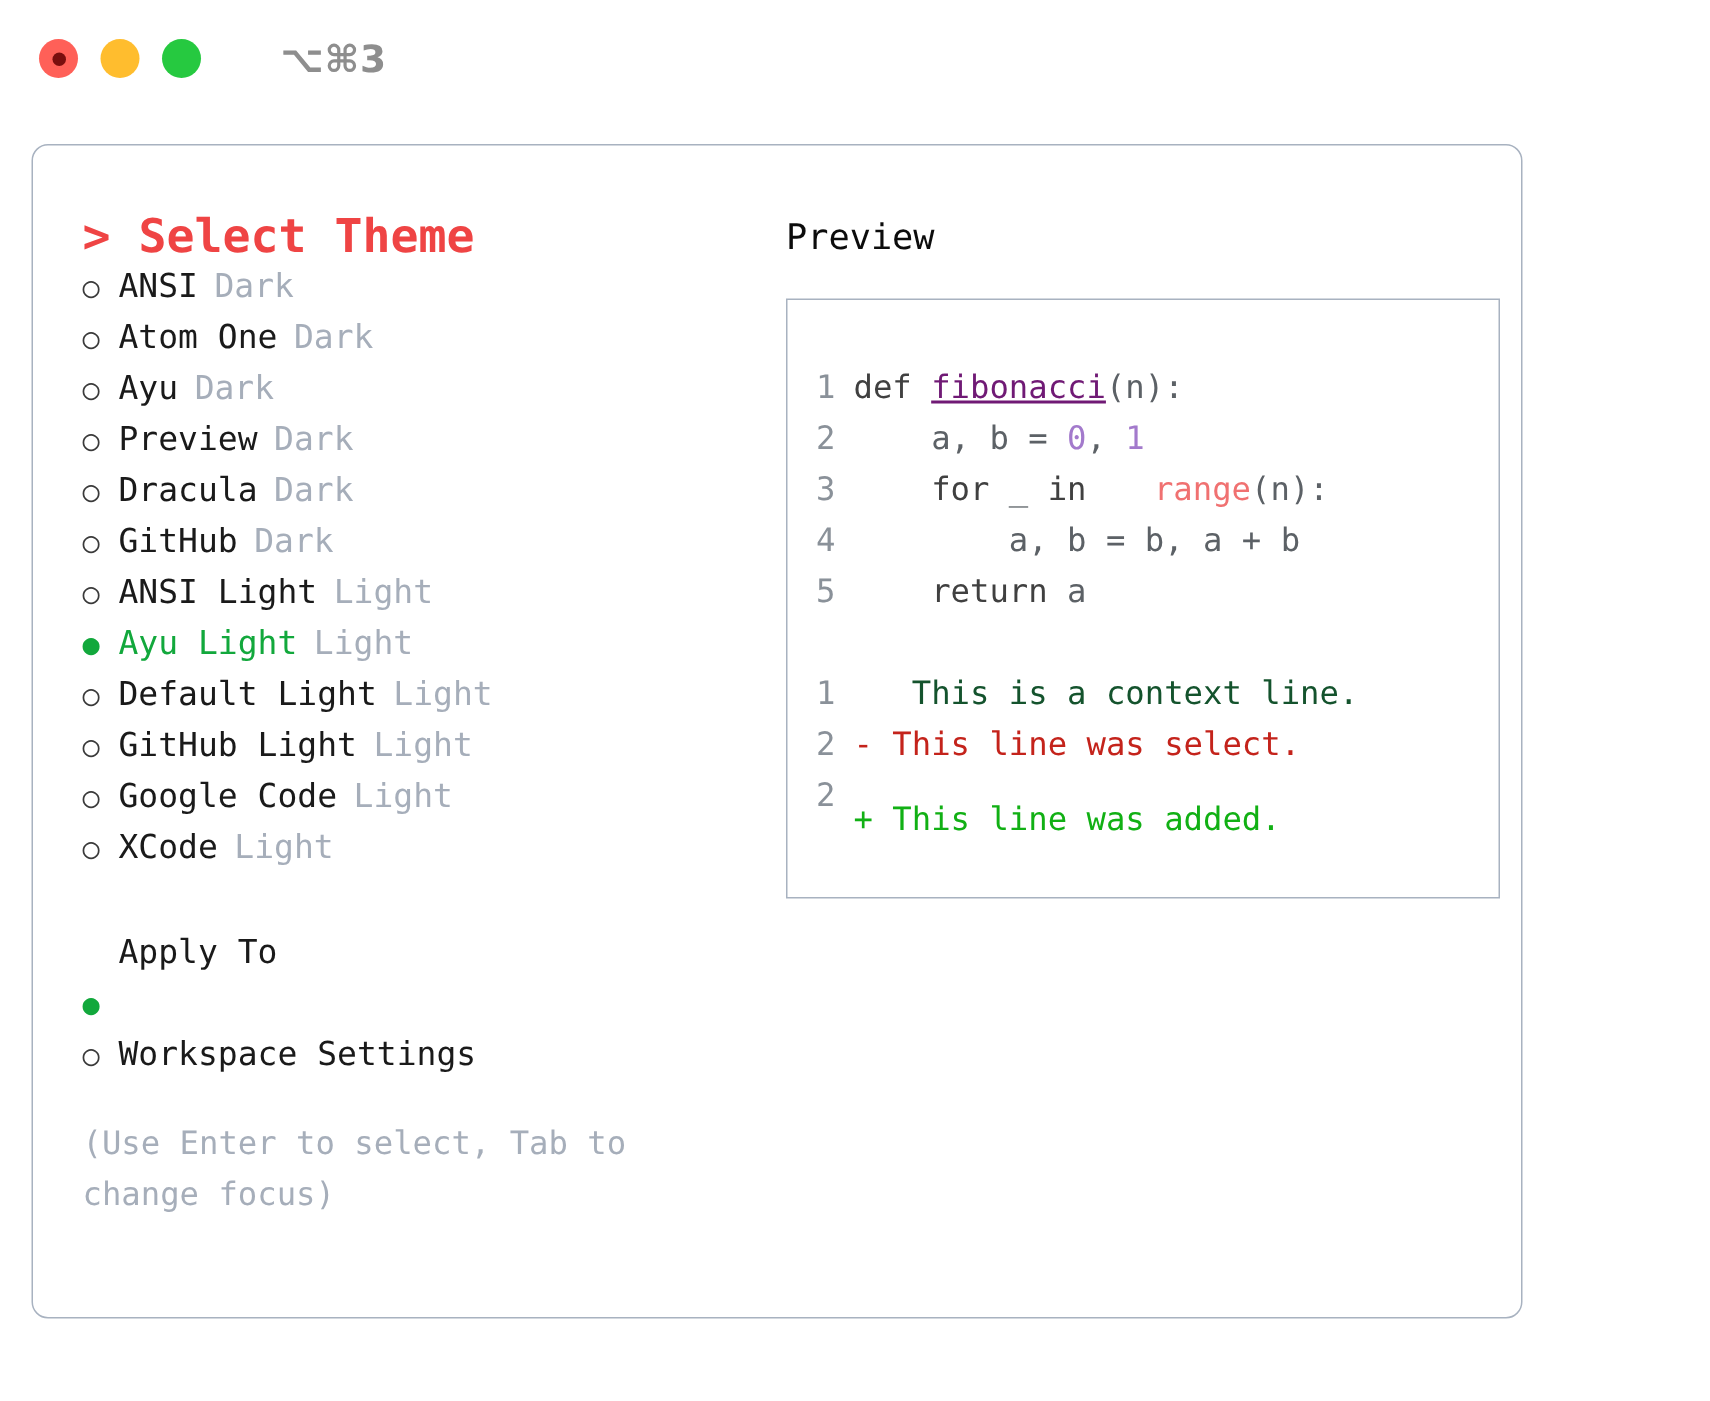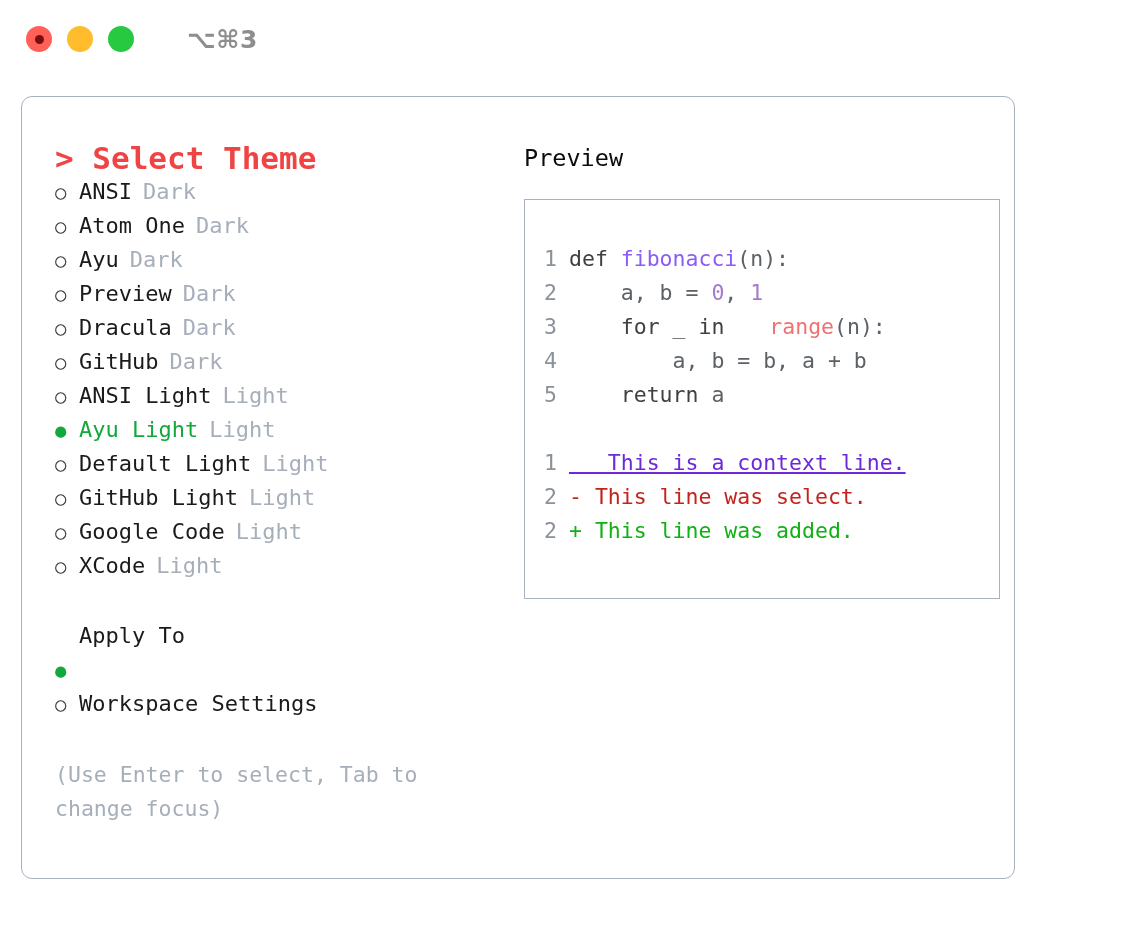--- a/index.html
+++ b/index.html
@@ -109,21 +109,21 @@
   #apply-head {
     font-size: 22px;
     color: #1A1A1A;
     line-height: 34px;
     padding-left: 24px;
     margin-top: 36px;
     white-space: pre;
   }
 
   #hint {
-    margin-top: 37px;
+    margin-top: 25px;
     font-size: 21.5px;
     line-height: 34px;
     color: #A6AEBA;
     width: 404px;
   }
 
   
   #right-col {
     flex: 1 1 auto;
     padding-left: 18px;
@@ -152,30 +152,30 @@
   .gutter {
     width: 44px;
     flex: 0 0 auto;
     text-align: right;
     color: #8A9199;
     padding-right: 12px;
   }
   .code-body { white-space: pre; }
 
   .tok-kw   { color: #404040; }
-  .tok-fn   { color: #8b5cf6; }
+  .tok-fn   { color: #701a75; text-decoration: underline; }
   .tok-num  { color: #A37ACC; }
   .tok-call { color: #F07171; margin-left: 32px; }
   .tok-pln  { color: #5C6166; }
 
   .spacer { height: 34px; }
 
-  .diff-ctx { color: #6d28d9; text-decoration: underline; }
+  .diff-ctx { color: #14532d; }
   .diff-del { color: #C4231B; }
-  .diff-add { color: #11B014; }
+  .diff-add { color: #11B014; margin-top: 16px; }
 </style>
 </head>
 <body>
 
 <div id="window">
 
   <div id="titlebar">
     <div class="dot red">
       <span class="inner"></span>
     </div>

